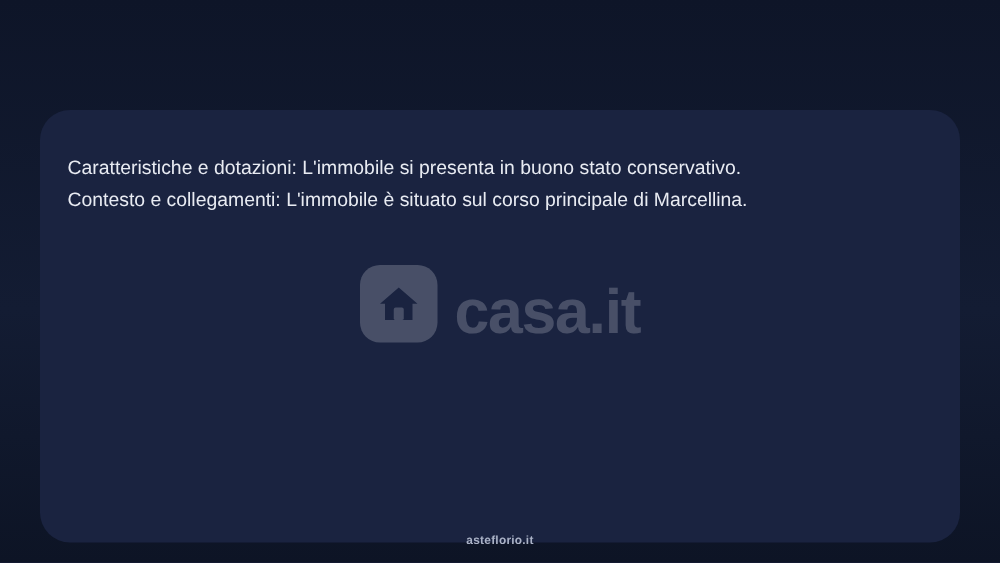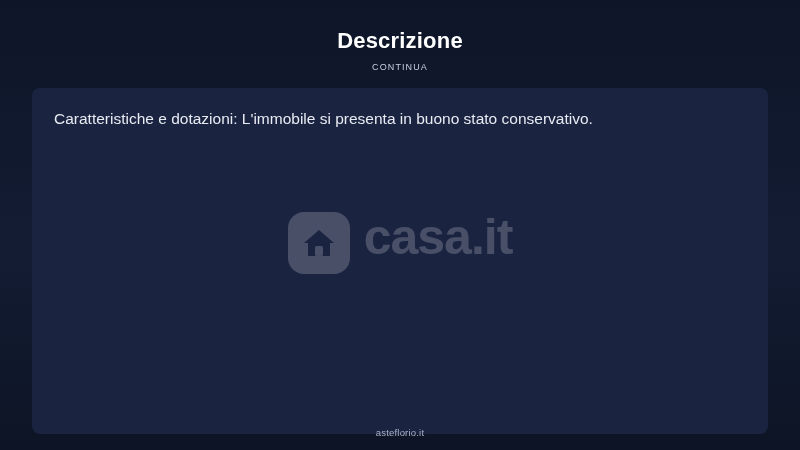--- a/index.html
+++ b/index.html
@@ -39,38 +39,38 @@
     letter-spacing: 1.1px;
     font-weight: normal;
   }
   .panel {
     position: absolute;
     left: 32px;
     top: 88px;
     width: 736px;
     height: 346px;
     background: #1a2340;
-    border-radius: 8px;
+    border-radius: 24px;
     box-sizing: border-box;
-    padding: 18px 22px;
+    padding: 34px 22px;
     overflow: hidden;
   }
   .desc-line {
     color: #e8ebf2;
     font-size: 15.5px;
     line-height: 26px;
     white-space: nowrap;
   }
   .watermark {
     position: absolute;
     left: 0;
     right: 0;
     top: 212px;
     display: flex;
-    align-items: flex-start;
+    align-items: flex-end;
     justify-content: center;
     gap: 14px;
     opacity: 0.22;
   }
   .wm-icon {
     width: 62px;
     height: 62px;
     border-radius: 16px;
     background: #e9ecf3;
     display: flex;
@@ -88,36 +88,33 @@
   .footer {
     position: absolute;
     left: 0;
     right: 0;
     bottom: 10px;
     text-align: center;
   }
   .footer-text {
     color: #aab2c6;
     font-size: 9.5px;
-    font-weight: normal;
+    font-weight: bold;
     letter-spacing: 0.2px;
   }
 </style>
 </head>
 <body>
 
 <div class="screen">
 
-  <div class="header">
-    <div class="title">Descrizione</div>
-    <div class="subtitle">CONTINUA</div>
-  </div>
 
   <div class="panel">
     <div class="desc-line">Caratteristiche e dotazioni: L'immobile si presenta in buono stato conservativo.</div>
+    <div class="desc-line">Contesto e collegamenti: L'immobile è situato sul corso principale di Marcellina.</div>
   </div>
 
   <div class="watermark">
     <div class="wm-icon">
       <svg width="40" height="40" viewBox="0 0 40 40" aria-hidden="true">
         <path d="M20 7 L35 20 L31 20 L31 33 L9 33 L9 20 L5 20 Z" fill="#1a2340"></path>
         <rect x="16" y="23" width="8" height="10" rx="1.5" fill="#e9ecf3"></rect>
       </svg>
     </div>
     <div class="wm-text">casa.it</div>

